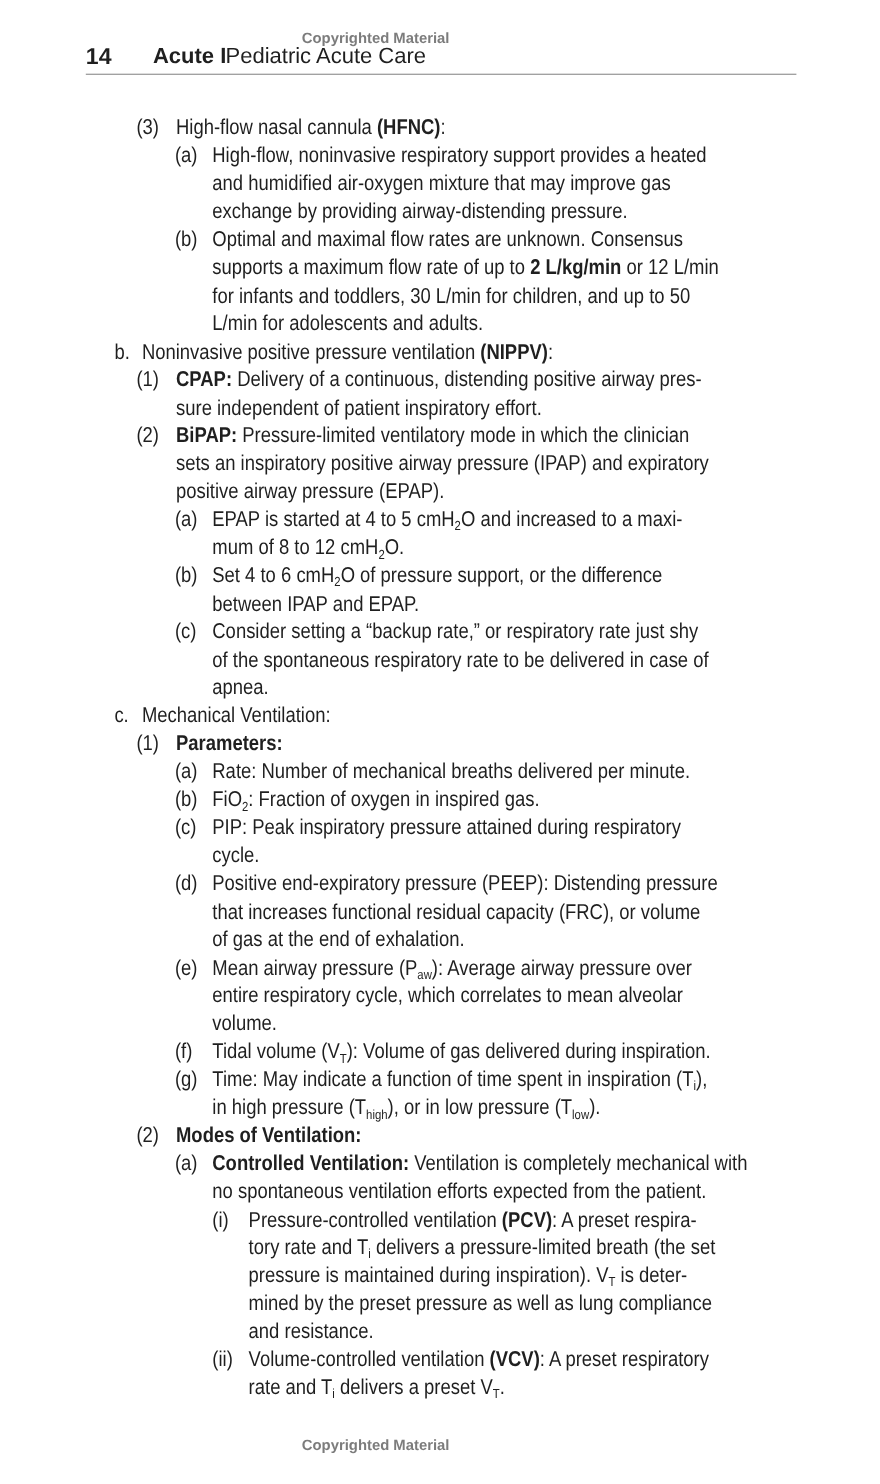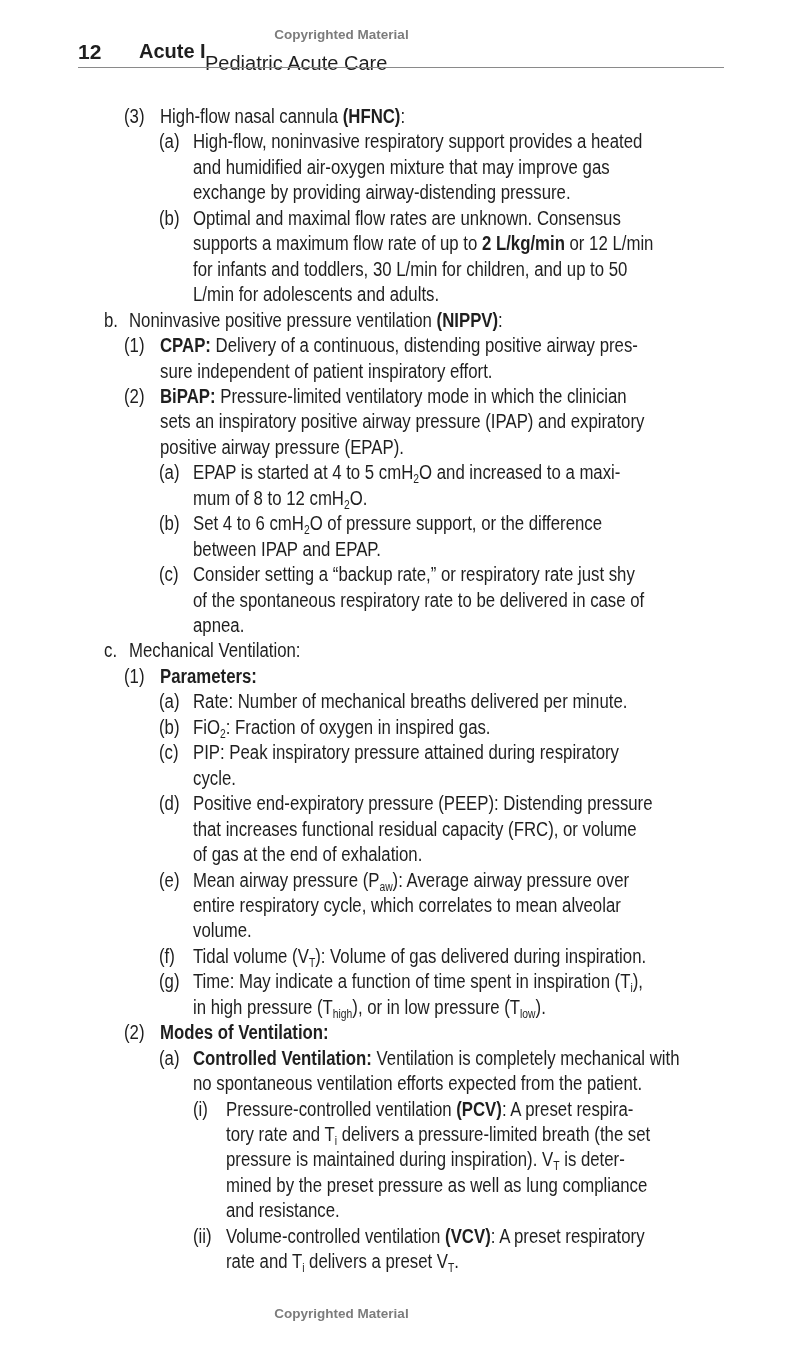--- a/index.html
+++ b/index.html
@@ -3,36 +3,36 @@
 <meta charset="utf-8">
 <style>
   html, body { margin: 0; padding: 0; background: #ffffff; }
   body { width: 800px; height: 1349px; position: relative; overflow: hidden;
          font-family: "Liberation Sans Narrow", "Liberation Sans", sans-serif; color: #1f1f1f; }
   .wm { position: absolute; left: 0; width: 683px; text-align: center;
         font-family: "Liberation Sans", sans-serif; font-weight: bold; font-size: 13.5px; color: #7c7c7c; }
   .header { position: absolute; left: 78px; top: 40px; width: 646px; height: 26px; }
   .pg { position: absolute; left: 0; top: 0; font-size: 21px; font-weight: bold; }
   .part { position: absolute; left: 61px; top: 0; font-size: 20px; font-weight: bold; }
-  .ptitle { position: absolute; left: 127px; top: 12px; font-size: 20px; }
+  .ptitle { position: absolute; left: 127px; top: 0; font-size: 20px; }
   .rule { position: absolute; left: 78px; top: 67px; width: 646px; height: 1px; background: #8a8a8a; }
   .line { position: absolute; font-size: 19.5px; line-height: 24px; white-space: nowrap;
           transform: scaleX(0.86); transform-origin: left top; letter-spacing: 0; }
   .lab { position: absolute; font-size: 19.5px; line-height: 24px; white-space: nowrap;
          transform: scaleX(0.86); transform-origin: left top; }
   b { font-weight: bold; }
   sub { font-size: 12px; vertical-align: -4px; line-height: 0; }
 </style>
 </head>
 <body>
 
 <div class="wm" style="top:27px;">Copyrighted Material</div>
 
 <div class="header">
-  <span class="pg">12</span>
+  <span class="pg">14</span>
   <span class="part">Acute I</span>
   <span class="ptitle">Pediatric Acute Care</span>
 </div>
 <div class="rule"></div>
 
 <div id="body-text">
     <span class="lab" style="left: 124px; top: 104px;">(3)</span>
     <div class="line" style="left: 160px; top: 104px;"><span>High-flow nasal cannula </span><b>(HFNC)</b><span>:</span></div>
     <span class="lab" style="left: 159px; top: 129.45px;">(a)</span>
     <div class="line" style="left: 193px; top: 129.45px;"><span>High-flow, noninvasive respiratory support provides a heated</span></div>

